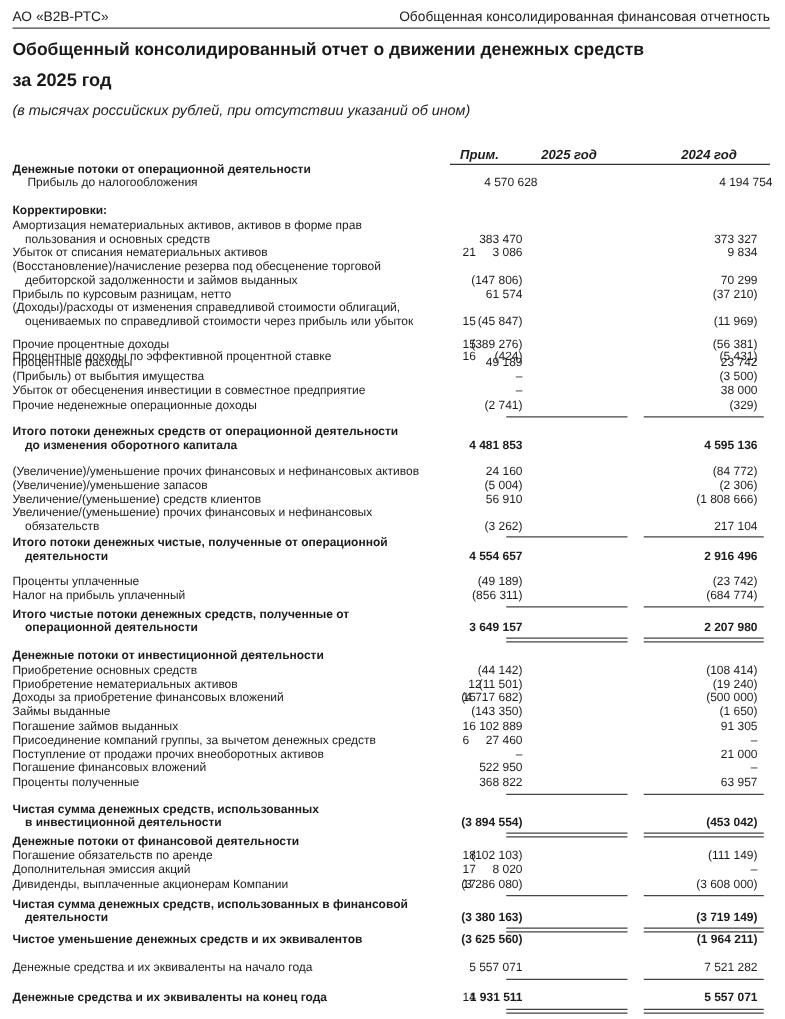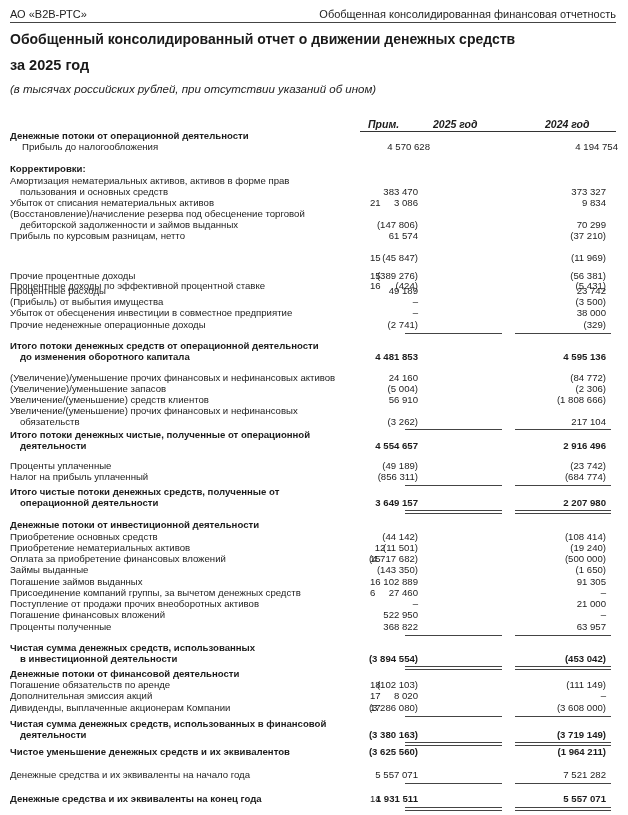--- a/index.html
+++ b/index.html
@@ -90,20 +90,21 @@
       <div class="v25">(147 806)</div>
       <div class="v24">70 299</div>
     </div>
     <div class="row" style="top: 231px; height: 10.5px;">
       <div class="lbl"><span>Прибыль по курсовым разницам, нетто</span></div>
       <div class="note" style="font-weight: normal;"></div>
       <div class="v25">61 574</div>
       <div class="v24">(37 210)</div>
     </div>
     <div class="row" style="top: 242px; height: 21px;">
+      <div class="lbl"><span>(Доходы)/расходы от изменения справедливой стоимости облигаций,</span><span class="l2">оцениваемых по справедливой стоимости через прибыль или убыток</span></div>
       <div class="note" style="font-weight: normal;">15</div>
       <div class="v25">(45 847)</div>
       <div class="v24">(11 969)</div>
     </div>
     <div class="row" style="top: 265px; height: 10.5px; margin-top: 16px;">
       <div class="lbl"><span>Процентные доходы по эффективной процентной ставке</span></div>
       <div class="note" style="font-weight: normal;">16</div>
       <div class="v25">(424)</div>
       <div class="v24">(5 431)</div>
     </div>
@@ -203,21 +204,21 @@
       <div class="v25">(44 142)</div>
       <div class="v24">(108 414)</div>
     </div>
     <div class="row" style="top: 543px; height: 10.5px;">
       <div class="lbl"><span>Приобретение нематериальных активов</span></div>
       <div class="note" style="font-weight: normal; text-align: center;">12</div>
       <div class="v25">(11 501)</div>
       <div class="v24">(19 240)</div>
     </div>
     <div class="row" style="top: 554px; height: 10.5px;">
-      <div class="lbl"><span>Оплата за приобретение финансовых вложений</span></div>
+      <div class="lbl"><span>Доходы за приобретение финансовых вложений</span></div>
       <div class="note" style="font-weight: normal;">15</div>
       <div class="v25">(4 717 682)</div>
       <div class="v24">(500 000)</div>
     </div>
     <div class="row" style="top: 565px; height: 10.5px;">
       <div class="lbl"><span>Займы выданные</span></div>
       <div class="note" style="font-weight: normal;"></div>
       <div class="v25">(143 350)</div>
       <div class="v24">(1 650)</div>
     </div>

